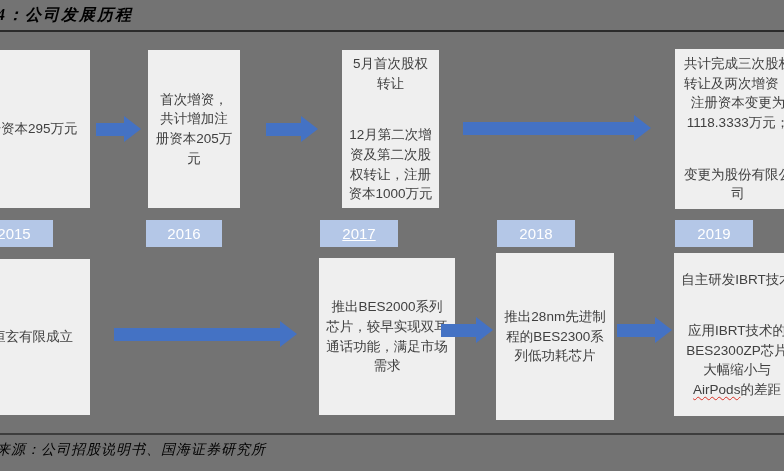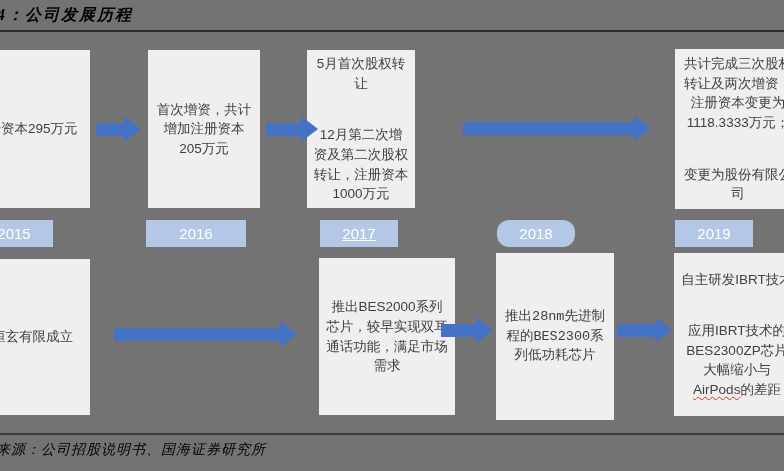--- a/index.html
+++ b/index.html
@@ -66,49 +66,49 @@
     text-align: center;
     font-size: 13.5px;
     line-height: 1.45;
     padding: 6px;
     box-sizing: border-box;
   }
   .gbox .para + .para { margin-top: 32px; }
   .nowrap { white-space: nowrap; }
 
   #box-top-2015   { left: -25px; top: 50px;  width: 115px; height: 158px; }
-  #box-top-2016   { left: 148px; top: 50px;  width: 112px; height: 158px; }
-  #box-top-2017   { left: 307px; top: 50px;  width: 108px; height: 158px; }
+  #box-top-2016   { left: 148px; top: 50px;  width: 92px; height: 158px; }
+  #box-top-2017   { left: 342px; top: 50px;  width: 97px; height: 158px; }
   #box-top-2019   { left: 675px; top: 49px;  width: 126px; height: 160px; }
 
   #box-bot-2015   { left: -25px; top: 259px; width: 115px; height: 156px; }
   #box-bot-2017   { left: 319px; top: 258px; width: 136px; height: 157px; }
-  #box-bot-2018   { left: 496px; top: 253px; width: 118px; height: 167px; font-family: Liberation Mono, monospace; }
+  #box-bot-2018   { left: 496px; top: 253px; width: 118px; height: 167px; }
   #box-bot-2019   { left: 674px; top: 253px; width: 126px; height: 163px; }
 
   .spellcheck {
     text-decoration: underline wavy #d93025 1px;
     text-underline-offset: 2px;
     text-align: right;
   }
 
   
   .band {
     position: absolute;
     top: 220px; height: 27px;
     background: var(--year-band);
     color: var(--year-text);
     font-size: 15px;
     line-height: 27px;
     text-align: center;
   }
   #band-2015 { left: -25px; width: 78px; }
-  #band-2016 { left: 146px; width: 100px; }
+  #band-2016 { left: 146px; width: 76px; }
   #band-2017 { left: 320px; width: 78px; text-decoration: underline; }
-  #band-2018 { left: 497px; width: 78px; border-radius: 12px; }
+  #band-2018 { left: 497px; width: 78px; }
   #band-2019 { left: 675px; width: 78px; }
 
   
   .arrow {
     position: absolute;
     display: flex;
     align-items: center;
     height: 28px;
   }
   .arrow .shaft { flex: 1; height: 13px; background: var(--arrow); }

